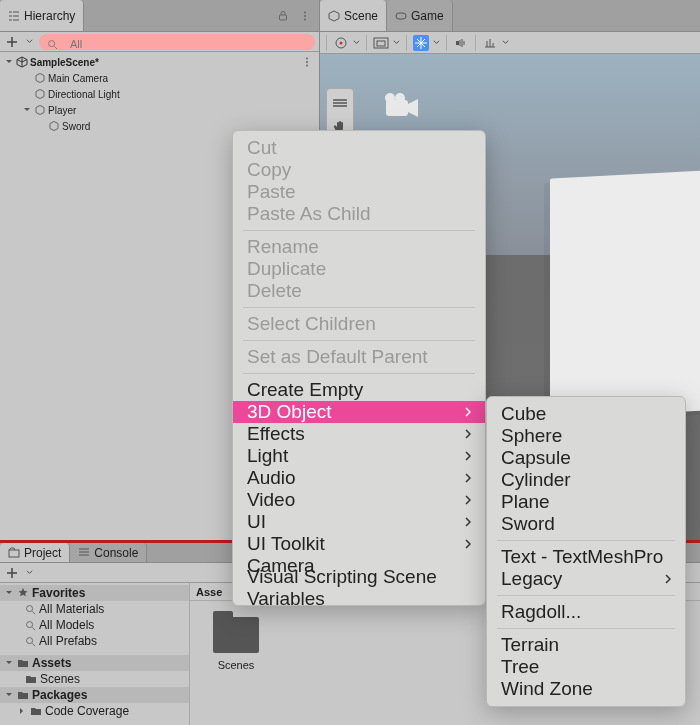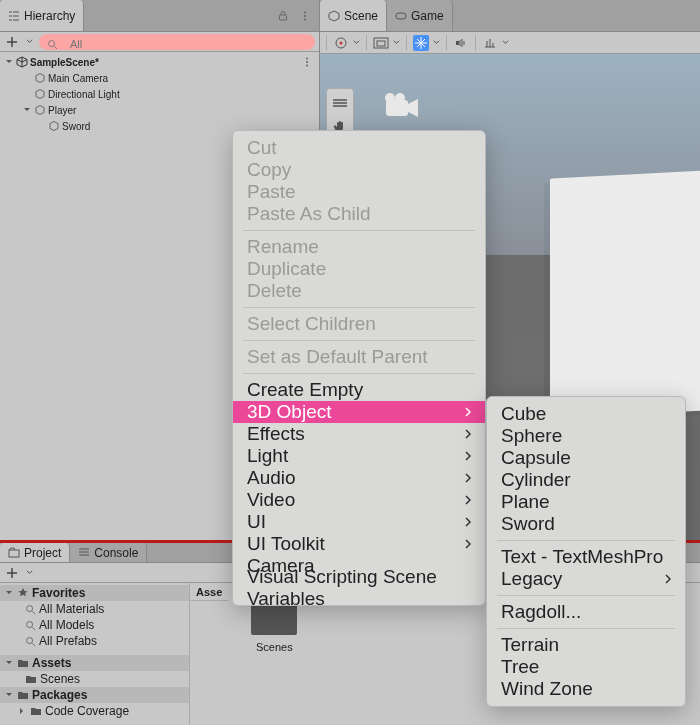--- a/index.html
+++ b/index.html
@@ -44,21 +44,21 @@
   .scene-tool-col .slot { width: 26px; height: 24px; display: flex; align-items: center; justify-content: center; }
   .slot.active { background: #4a90f7; border-radius: 3px; }
 
   .camera-gizmo { position: absolute; left: 60px; top: 38px; width: 42px; height: 32px; }
 
   
   .bottom-panel { height: 185px; border-top: 3px solid #b91c1c; display: flex; flex-direction: column; }
   .proj-tabs { display: flex; height: 20px; background: #a0a0a0; border-bottom: 1px solid #888; }
   .proj-body { flex: 1; display: flex; background: #c8c8c8; }
   .proj-left { width: 190px; border-right: 1px solid #aaa; display: flex; flex-direction: column; }
-  .proj-right { flex: 1; display: flex; flex-direction: row; }
+  .proj-right { flex: 1; display: flex; flex-direction: column; }
   .proj-tree { flex: 1; overflow: auto; padding: 2px 0; }
   .proj-row { display: flex; align-items: center; height: 16px; gap: 3px; padding-left: 4px; font-size: 12px; }
   .proj-row.header { background: #b8b8b8; font-weight: 600; }
   .proj-row .indent { display: inline-block; }
   .breadcrumb { height: 18px; border-bottom: 1px solid #aaa; display: flex; align-items: center; padding: 0 6px; font-size: 11px; font-weight: 600; background:#c8c8c8; }
   .asset-grid { flex: 1; padding: 16px; }
   .folder-tile { width: 60px; display: flex; flex-direction: column; align-items: center; gap: 6px; }
   .folder-shape { width: 46px; height: 36px; background: #555; border-radius: 2px; position: relative; }
   .folder-shape::before { content: ""; position: absolute; top: -6px; left: 0; width: 20px; height: 8px; background: #555; border-radius: 2px 2px 0 0; }
   .folder-label { font-size: 11px; }

